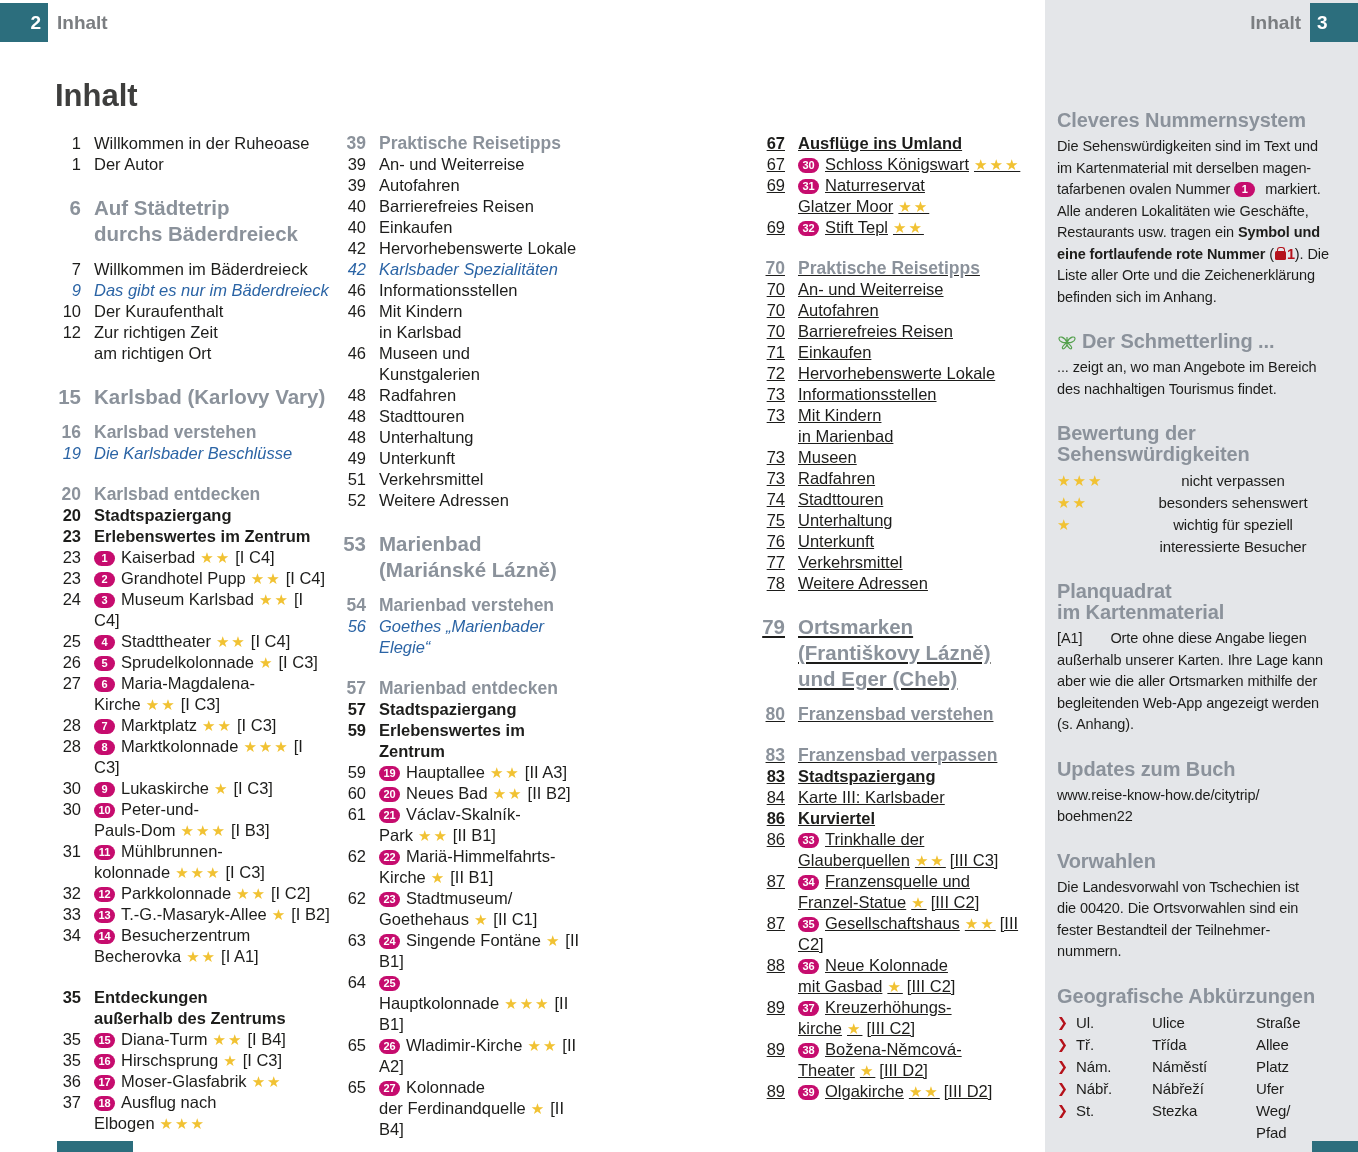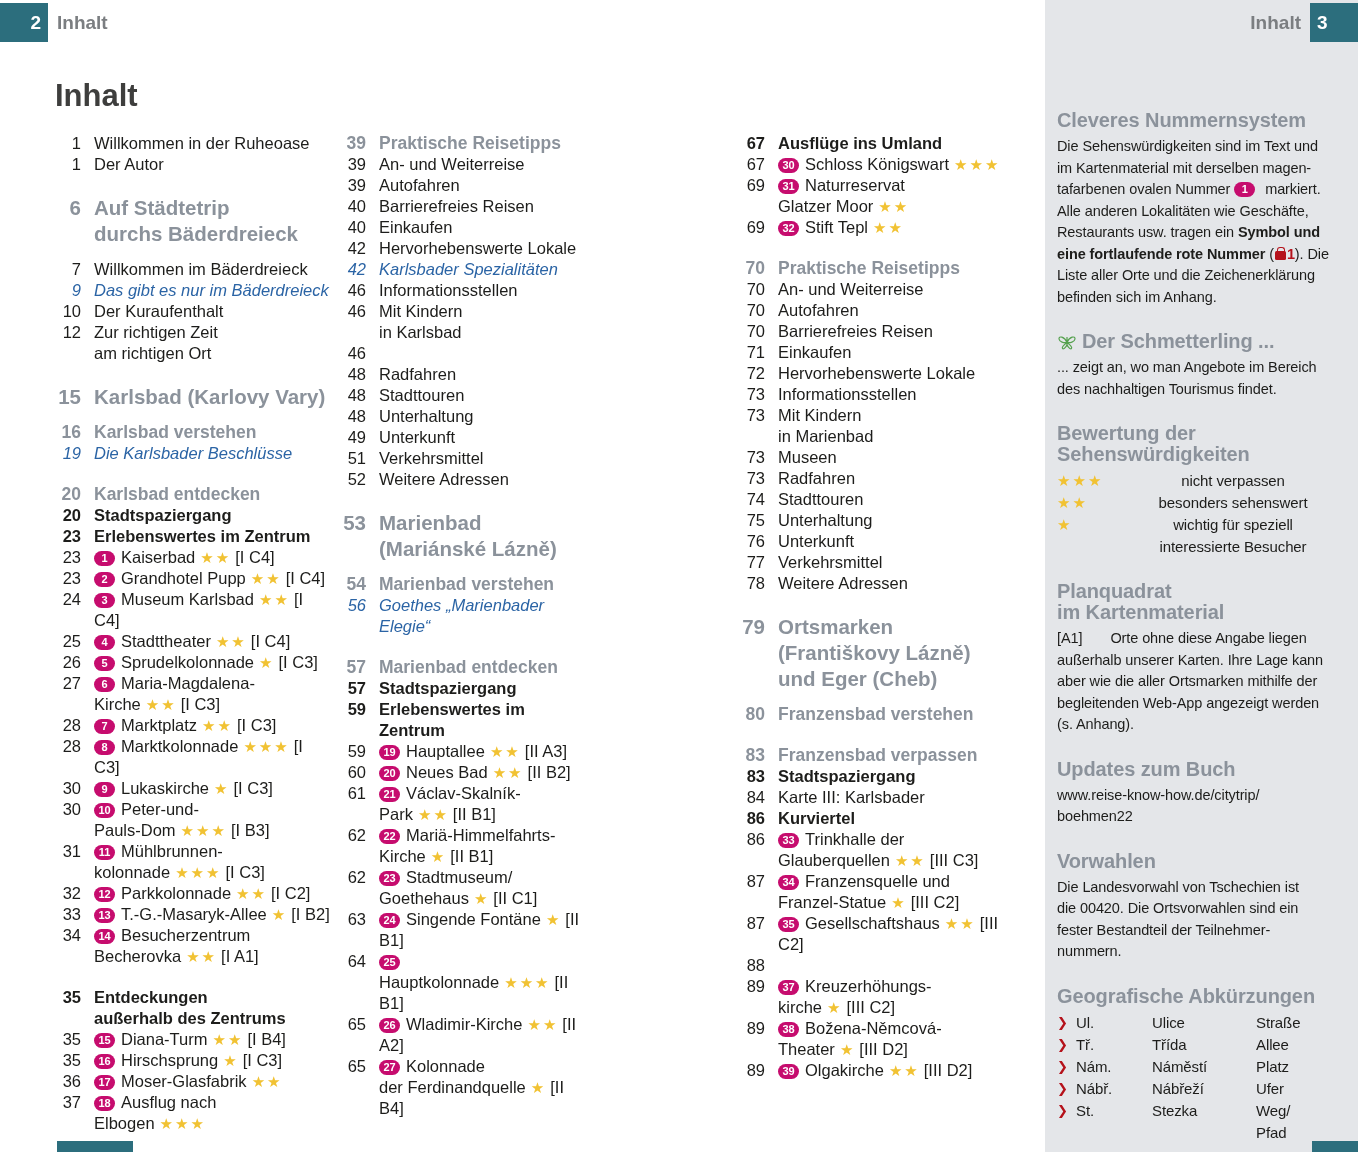--- a/index.html
+++ b/index.html
@@ -22,21 +22,21 @@
   .running-head{position:absolute;top:3px;height:39px;display:flex;align-items:center;
                 font-size:19px;font-weight:700;color:#7b7e81;}
   .running-head-left{left:57px;}
   .running-head-right{right:57px;}
   .page-title{position:absolute;left:55px;top:78px;margin:0;font-size:31px;font-weight:700;color:#3e3e3d;}
 
   
   .toc-col{position:absolute;top:133px;}
   #toc-col-0{left:55px;width:275px;}
   #toc-col-1{left:340px;width:252px;}
-  #toc-col-2{left:739px;width:262px;}
+  #toc-col-2{left:759px;width:262px;text-decoration:underline;}
 
   .toc-entry{display:flex;font-size:16.5px;line-height:21px;color:var(--text_dark);}
   .toc-num{width:26px;text-align:right;margin-right:13px;flex-shrink:0;}
   .toc-text{flex:1;}
   .gap{margin-top:20px;}
   .t-chapter{margin:20px 0 12px;}
   .t-chapter .toc-num,.t-chapter .toc-text{font-weight:700;color:var(--heading_gray);
       font-size:20.5px;line-height:26px;}
   .t-section .toc-num,.t-section .toc-text{font-weight:700;color:var(--heading_gray);font-size:17.5px;}
   .t-bold .toc-num,.t-bold .toc-text{font-weight:700;}
@@ -344,20 +344,24 @@
       </div>
       <div class="toc-entry t-normal">
         <span class="toc-num">46</span>
         <div class="toc-text">
           <div class="toc-line"><span>Mit Kindern</span></div>
           <div class="toc-line"><span>in Karlsbad</span></div>
         </div>
       </div>
       <div class="toc-entry t-normal">
         <span class="toc-num">46</span>
+        <div class="toc-text">
+          <div class="toc-line"><span>Museen und</span></div>
+          <div class="toc-line"><span>Kunstgalerien</span></div>
+        </div>
       </div>
       <div class="toc-entry t-normal">
         <span class="toc-num">48</span>
         <div class="toc-text">
           <div class="toc-line"><span>Radfahren</span></div>
         </div>
       </div>
       <div class="toc-entry t-normal">
         <span class="toc-num">48</span>
         <div class="toc-text">
@@ -653,20 +657,24 @@
         </div>
       </div>
       <div class="toc-entry t-poi">
         <span class="toc-num">87</span>
         <div class="toc-text">
           <div class="toc-line"><span class="poi-badge">35</span><span>Gesellschaftshaus</span><span class="stars">★★</span><span class="ref">[III C2]</span></div>
         </div>
       </div>
       <div class="toc-entry t-poi">
         <span class="toc-num">88</span>
+        <div class="toc-text">
+          <div class="toc-line"><span class="poi-badge">36</span><span>Neue Kolonnade</span></div>
+          <div class="toc-line"><span>mit Gasbad</span><span class="stars">★</span><span class="ref">[III C2]</span></div>
+        </div>
       </div>
       <div class="toc-entry t-poi">
         <span class="toc-num">89</span>
         <div class="toc-text">
           <div class="toc-line"><span class="poi-badge">37</span><span>Kreuzerhöhungs-</span></div>
           <div class="toc-line"><span>kirche</span><span class="stars">★</span><span class="ref">[III C2]</span></div>
         </div>
       </div>
       <div class="toc-entry t-poi">
         <span class="toc-num">89</span>

